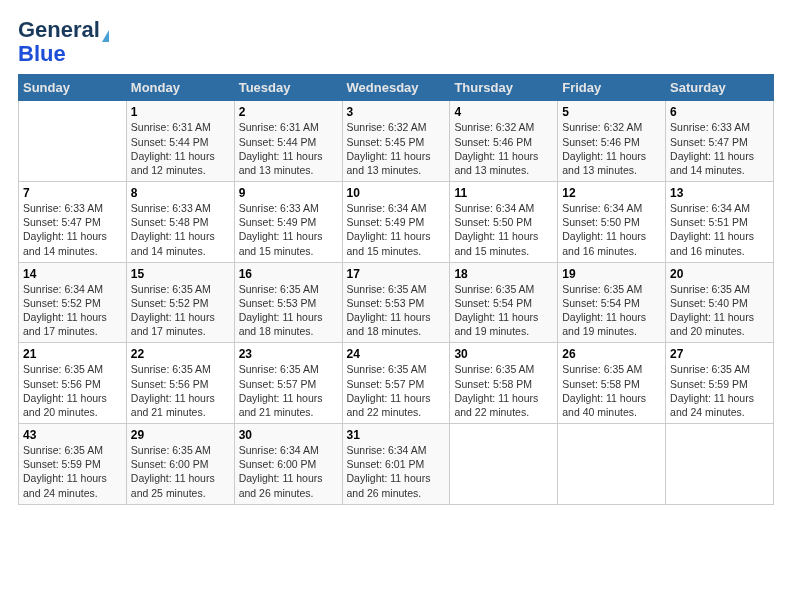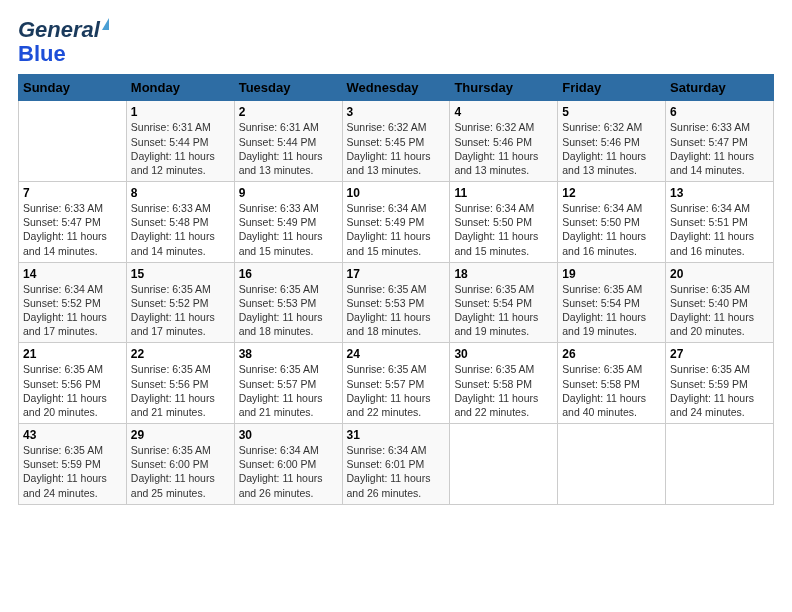--- a/index.html
+++ b/index.html
@@ -54,21 +54,21 @@
       font-size: 16px;
       color: #555;
     }
     table {
       width: 100%;
       border-collapse: collapse;
       font-size: 11px;
     }
     thead tr th {
       background: #2e6da4;
-      color: #000000;
+      color: #e5e5e5;
       padding: 5px 4px;
       text-align: left;
       font-size: 13px;
       font-weight: bold;
       border: 1px solid #2e6da4;
     }
     tbody tr td {
       border: 1px solid #ccc;
       padding: 4px 4px;
       vertical-align: top;
@@ -92,21 +92,21 @@
     .empty-cell {
       background: #fff !important;
     }
   </style>
 </head>
 <body>
 
 <div class="page">
   <div class="header">
     <div class="logo">
-      <div style="display:flex;align-items:flex-start;font-style:italic;">
+      <div style="display:flex;align-items:flex-end;">
         <span class="logo-text">General</span>
         <span class="logo-triangle"></span>
       </div>
       <span class="logo-text" style="color:#1d4ed8;">Blue</span>
     </div>
     <div class="title-block">
       <div class="main-title"></div>
       <div class="subtitle"></div>
     </div>
   </div>
@@ -147,21 +147,21 @@
           <td><span class="date-num">15</span><span class="cell-text">Sunrise: 6:35 AM</span><br><span class="cell-text">Sunset: 5:52 PM</span><br><span class="cell-text">Daylight: 11 hours</span><br><span class="cell-text">and 17 minutes.</span><br></td>
           <td><span class="date-num">16</span><span class="cell-text">Sunrise: 6:35 AM</span><br><span class="cell-text">Sunset: 5:53 PM</span><br><span class="cell-text">Daylight: 11 hours</span><br><span class="cell-text">and 18 minutes.</span><br></td>
           <td><span class="date-num">17</span><span class="cell-text">Sunrise: 6:35 AM</span><br><span class="cell-text">Sunset: 5:53 PM</span><br><span class="cell-text">Daylight: 11 hours</span><br><span class="cell-text">and 18 minutes.</span><br></td>
           <td><span class="date-num">18</span><span class="cell-text">Sunrise: 6:35 AM</span><br><span class="cell-text">Sunset: 5:54 PM</span><br><span class="cell-text">Daylight: 11 hours</span><br><span class="cell-text">and 19 minutes.</span><br></td>
           <td><span class="date-num">19</span><span class="cell-text">Sunrise: 6:35 AM</span><br><span class="cell-text">Sunset: 5:54 PM</span><br><span class="cell-text">Daylight: 11 hours</span><br><span class="cell-text">and 19 minutes.</span><br></td>
           <td><span class="date-num">20</span><span class="cell-text">Sunrise: 6:35 AM</span><br><span class="cell-text">Sunset: 5:40 PM</span><br><span class="cell-text">Daylight: 11 hours</span><br><span class="cell-text">and 20 minutes.</span><br></td>
         </tr>
         <tr>
           <td><span class="date-num">21</span><span class="cell-text">Sunrise: 6:35 AM</span><br><span class="cell-text">Sunset: 5:56 PM</span><br><span class="cell-text">Daylight: 11 hours</span><br><span class="cell-text">and 20 minutes.</span><br></td>
           <td><span class="date-num">22</span><span class="cell-text">Sunrise: 6:35 AM</span><br><span class="cell-text">Sunset: 5:56 PM</span><br><span class="cell-text">Daylight: 11 hours</span><br><span class="cell-text">and 21 minutes.</span><br></td>
-          <td><span class="date-num">38</span><span class="cell-text">Sunrise: 6:35 AM</span><br><span class="cell-text">Sunset: 5:57 PM</span><br><span class="cell-text">Daylight: 11 hours</span><br><span class="cell-text">and 21 minutes.</span><br></td>
+          <td><span class="date-num">23</span><span class="cell-text">Sunrise: 6:35 AM</span><br><span class="cell-text">Sunset: 5:57 PM</span><br><span class="cell-text">Daylight: 11 hours</span><br><span class="cell-text">and 21 minutes.</span><br></td>
           <td><span class="date-num">24</span><span class="cell-text">Sunrise: 6:35 AM</span><br><span class="cell-text">Sunset: 5:57 PM</span><br><span class="cell-text">Daylight: 11 hours</span><br><span class="cell-text">and 22 minutes.</span><br></td>
           <td><span class="date-num">30</span><span class="cell-text">Sunrise: 6:35 AM</span><br><span class="cell-text">Sunset: 5:58 PM</span><br><span class="cell-text">Daylight: 11 hours</span><br><span class="cell-text">and 22 minutes.</span><br></td>
           <td><span class="date-num">26</span><span class="cell-text">Sunrise: 6:35 AM</span><br><span class="cell-text">Sunset: 5:58 PM</span><br><span class="cell-text">Daylight: 11 hours</span><br><span class="cell-text">and 40 minutes.</span><br></td>
           <td><span class="date-num">27</span><span class="cell-text">Sunrise: 6:35 AM</span><br><span class="cell-text">Sunset: 5:59 PM</span><br><span class="cell-text">Daylight: 11 hours</span><br><span class="cell-text">and 24 minutes.</span><br></td>
         </tr>
         <tr>
           <td><span class="date-num">43</span><span class="cell-text">Sunrise: 6:35 AM</span><br><span class="cell-text">Sunset: 5:59 PM</span><br><span class="cell-text">Daylight: 11 hours</span><br><span class="cell-text">and 24 minutes.</span><br></td>
           <td><span class="date-num">29</span><span class="cell-text">Sunrise: 6:35 AM</span><br><span class="cell-text">Sunset: 6:00 PM</span><br><span class="cell-text">Daylight: 11 hours</span><br><span class="cell-text">and 25 minutes.</span><br></td>
           <td><span class="date-num">30</span><span class="cell-text">Sunrise: 6:34 AM</span><br><span class="cell-text">Sunset: 6:00 PM</span><br><span class="cell-text">Daylight: 11 hours</span><br><span class="cell-text">and 26 minutes.</span><br></td>
           <td><span class="date-num">31</span><span class="cell-text">Sunrise: 6:34 AM</span><br><span class="cell-text">Sunset: 6:01 PM</span><br><span class="cell-text">Daylight: 11 hours</span><br><span class="cell-text">and 26 minutes.</span><br></td>

